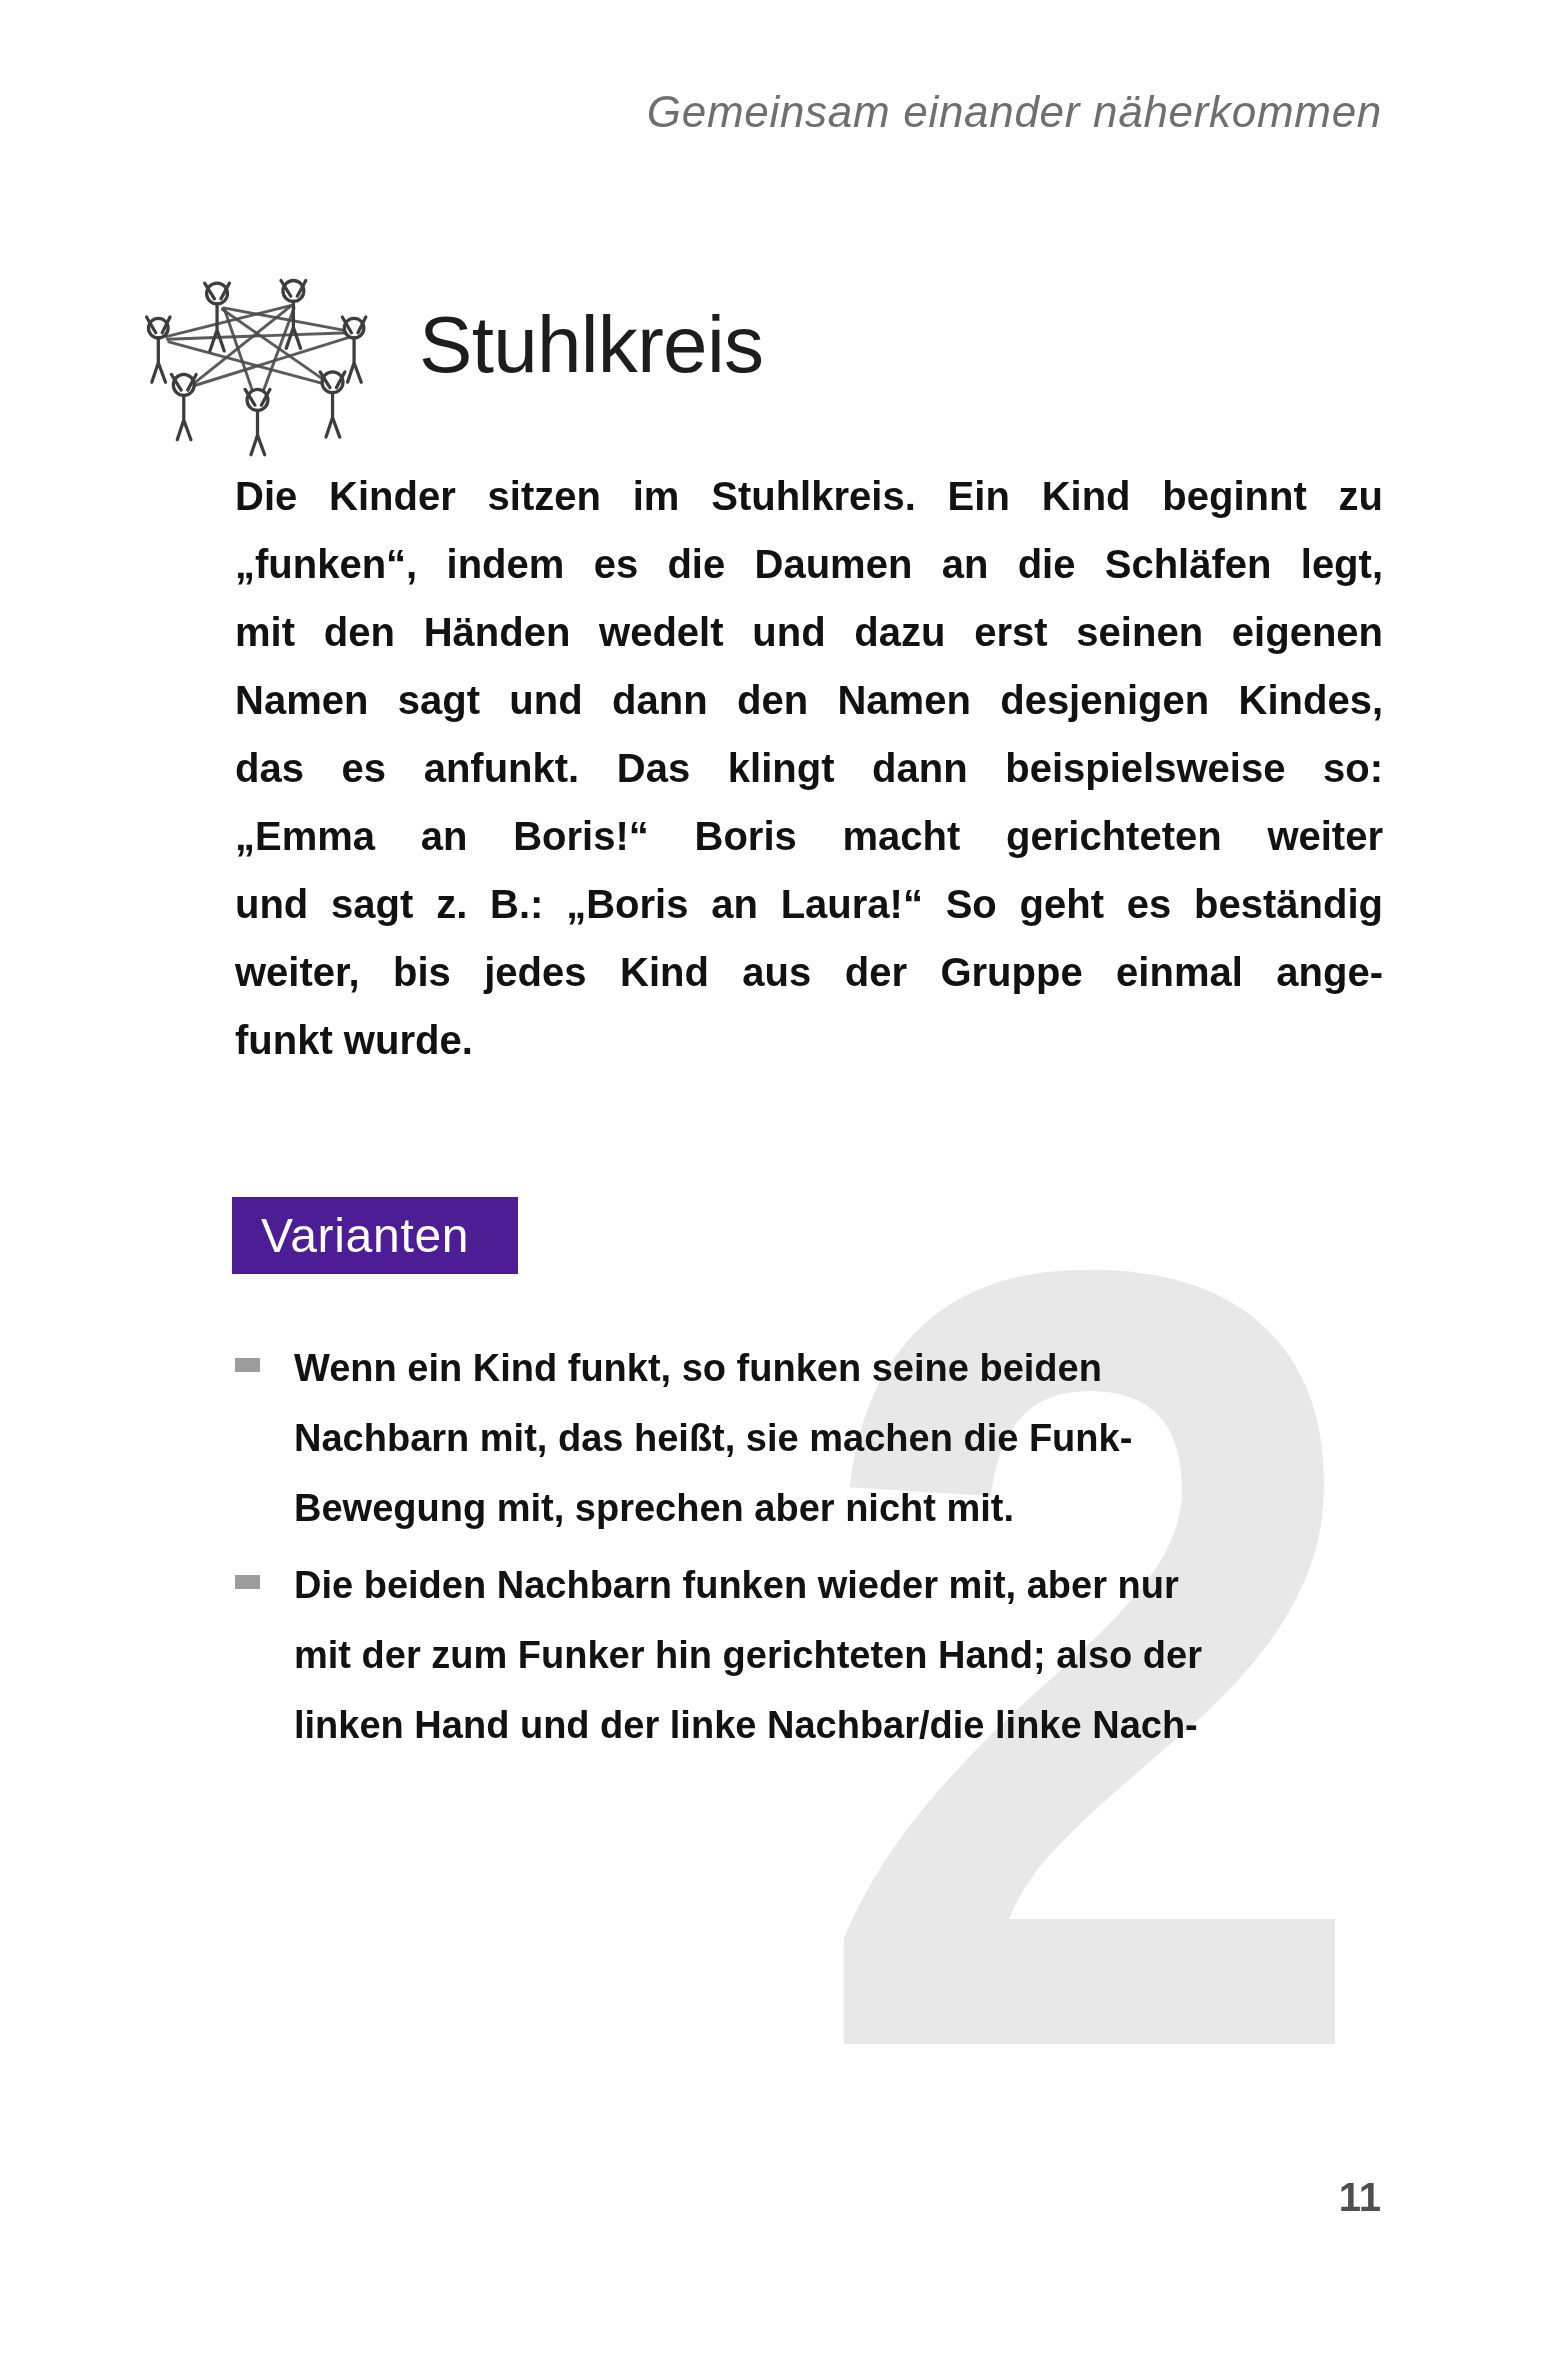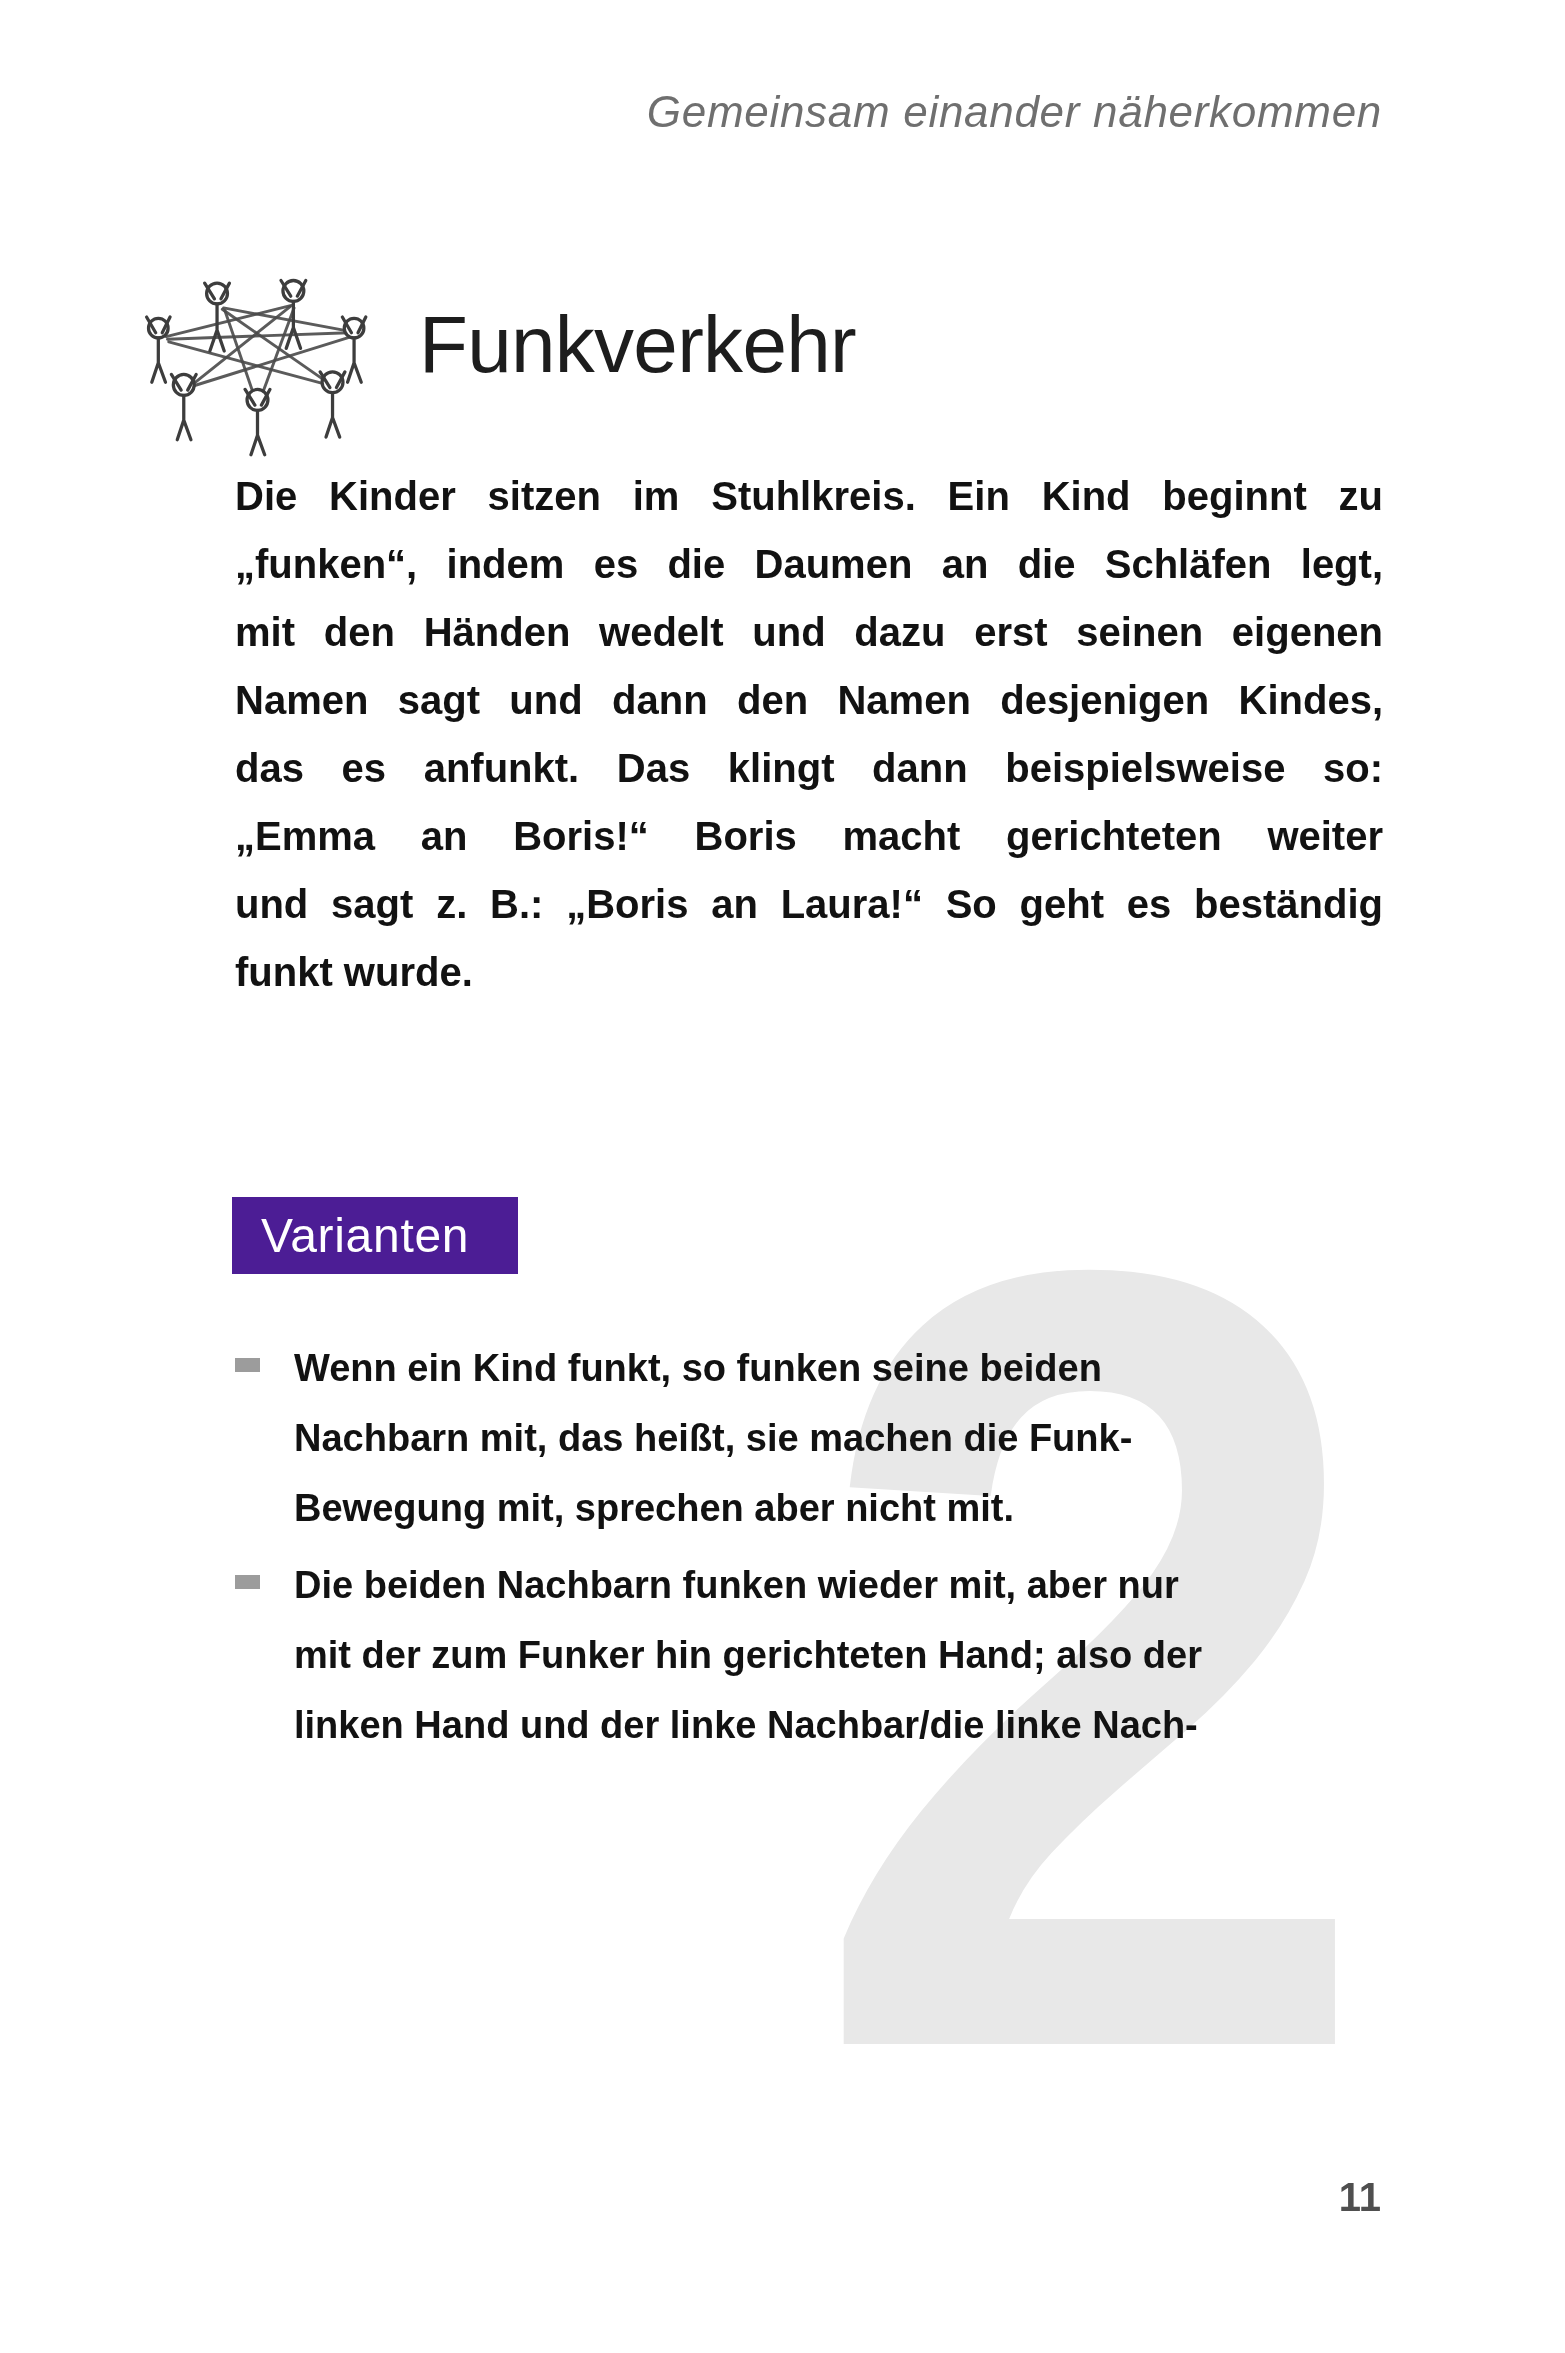--- a/index.html
+++ b/index.html
@@ -125,30 +125,31 @@
       <path d="M181 209 L196 233 M219 209 L206 233"></path>
       <path d="M200 241 L200 279 M200 279 L190 309 M200 279 L211 309"></path>
     </g>
     <g class="kid">
       <circle class="kid-head" cx="87" cy="202" r="16"></circle>
       <path d="M68 186 L83 210 M106 186 L93 210"></path>
       <path d="M87 218 L87 256 M87 256 L77 286 M87 256 L98 286"></path>
     </g>
   </svg>
 
-  <h1 class="layer page-title" style="margin:0; font-size:80px; font-weight:400;">Funkverkehr</h1>
+  <h1 class="layer page-title" style="margin:0; font-size:80px; font-weight:400;">Stuhlkreis</h1>
 
   <div class="layer intro">
     <div class="jline">Die Kinder sitzen im Stuhlkreis. Ein Kind beginnt zu</div>
     <div class="jline">„funken“, indem es die Daumen an die Schläfen legt,</div>
     <div class="jline">mit den Händen wedelt und dazu erst seinen eigenen</div>
     <div class="jline">Namen sagt und dann den Namen desjenigen Kindes,</div>
     <div class="jline">das es anfunkt. Das klingt dann beispielsweise so:</div>
     <div class="jline">„Emma an Boris!“ Boris macht gerichteten weiter</div>
     <div class="jline">und sagt z. B.: „Boris an Laura!“ So geht es beständig</div>
+    <div class="jline">weiter, bis jedes Kind aus der Gruppe einmal ange-</div>
     <div class="jline last">funkt wurde.</div>
   </div>
 
   <div class="layer varianten-label">Varianten</div>
 
   <div class="layer variants">
 
     <div class="variant-item">
       <div class="bullet-marker"></div>
       <div class="variant-lines">

